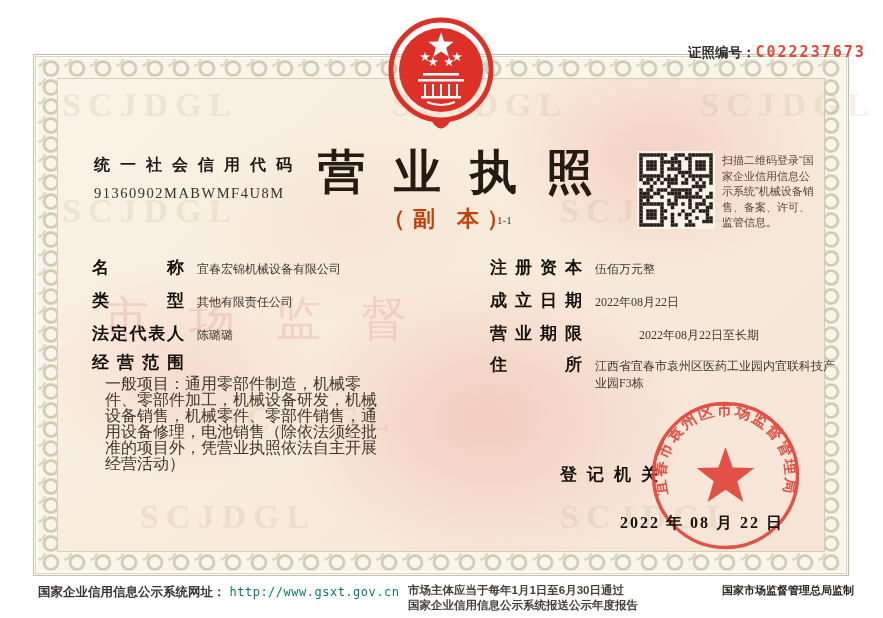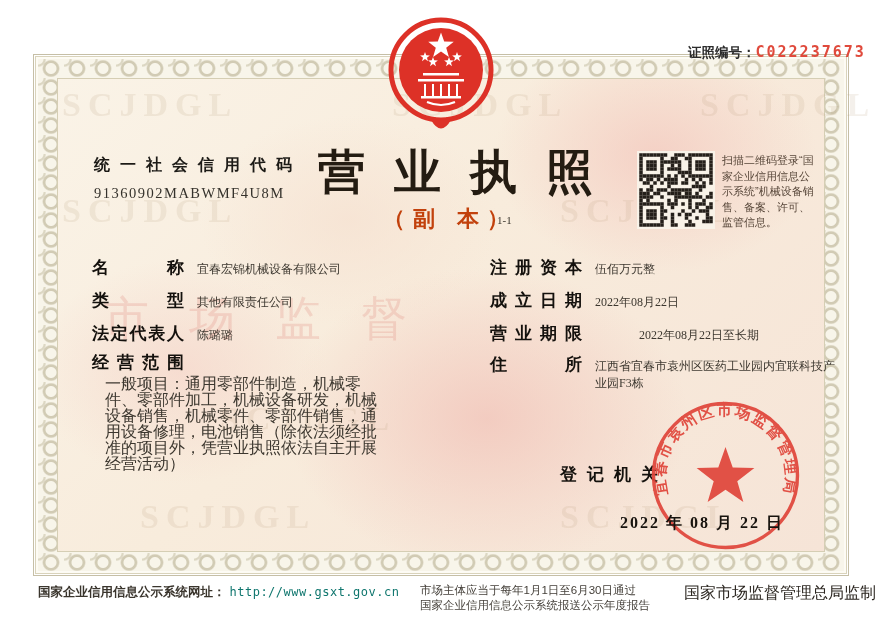--- a/index.html
+++ b/index.html
@@ -71,23 +71,23 @@
             color:#14110d; letter-spacing:10px; white-space:nowrap; }
   .seal { position:absolute; left:643px; top:393px; opacity:.92; }
   .issuedate { position:absolute; left:620px; top:513px; width:200px; font-size:16px;
                font-weight:bold; color:#17130e; letter-spacing:2px;
                font-family:"Liberation Serif", serif; white-space:nowrap; }
 
   
   .foot-left { position:absolute; left:38px; top:584px; font-size:12.5px; color:#3a352d; font-weight:bold; }
   .foot-left .url { font-family:"DejaVu Sans Mono", monospace; font-weight:normal;
                     font-size:12px; color:#0f766e; margin-left:4px; letter-spacing:.5px; }
-  .foot-mid { position:absolute; left:420px; top:583px; width:260px; font-size:11.5px;
-              line-height:15px; color:#45403a; }
-  .foot-right { position:absolute; left:684px; top:583px; font-size:16px; font-weight:normal; color:#2b2620; }
+  .foot-mid { position:absolute; left:408px; top:583px; width:260px; font-size:11.5px;
+              line-height:15px; color:#45403a;font-weight:bold; }
+  .foot-right { position:absolute; left:722px; top:583px; font-size:11px; font-weight:bold; color:#2b2620; }
 </style>
 </head>
 <body>
 
 <div class="page">
 
   <div class="frame">
     <div class="band">
       <div class="inner"></div>
     </div>

